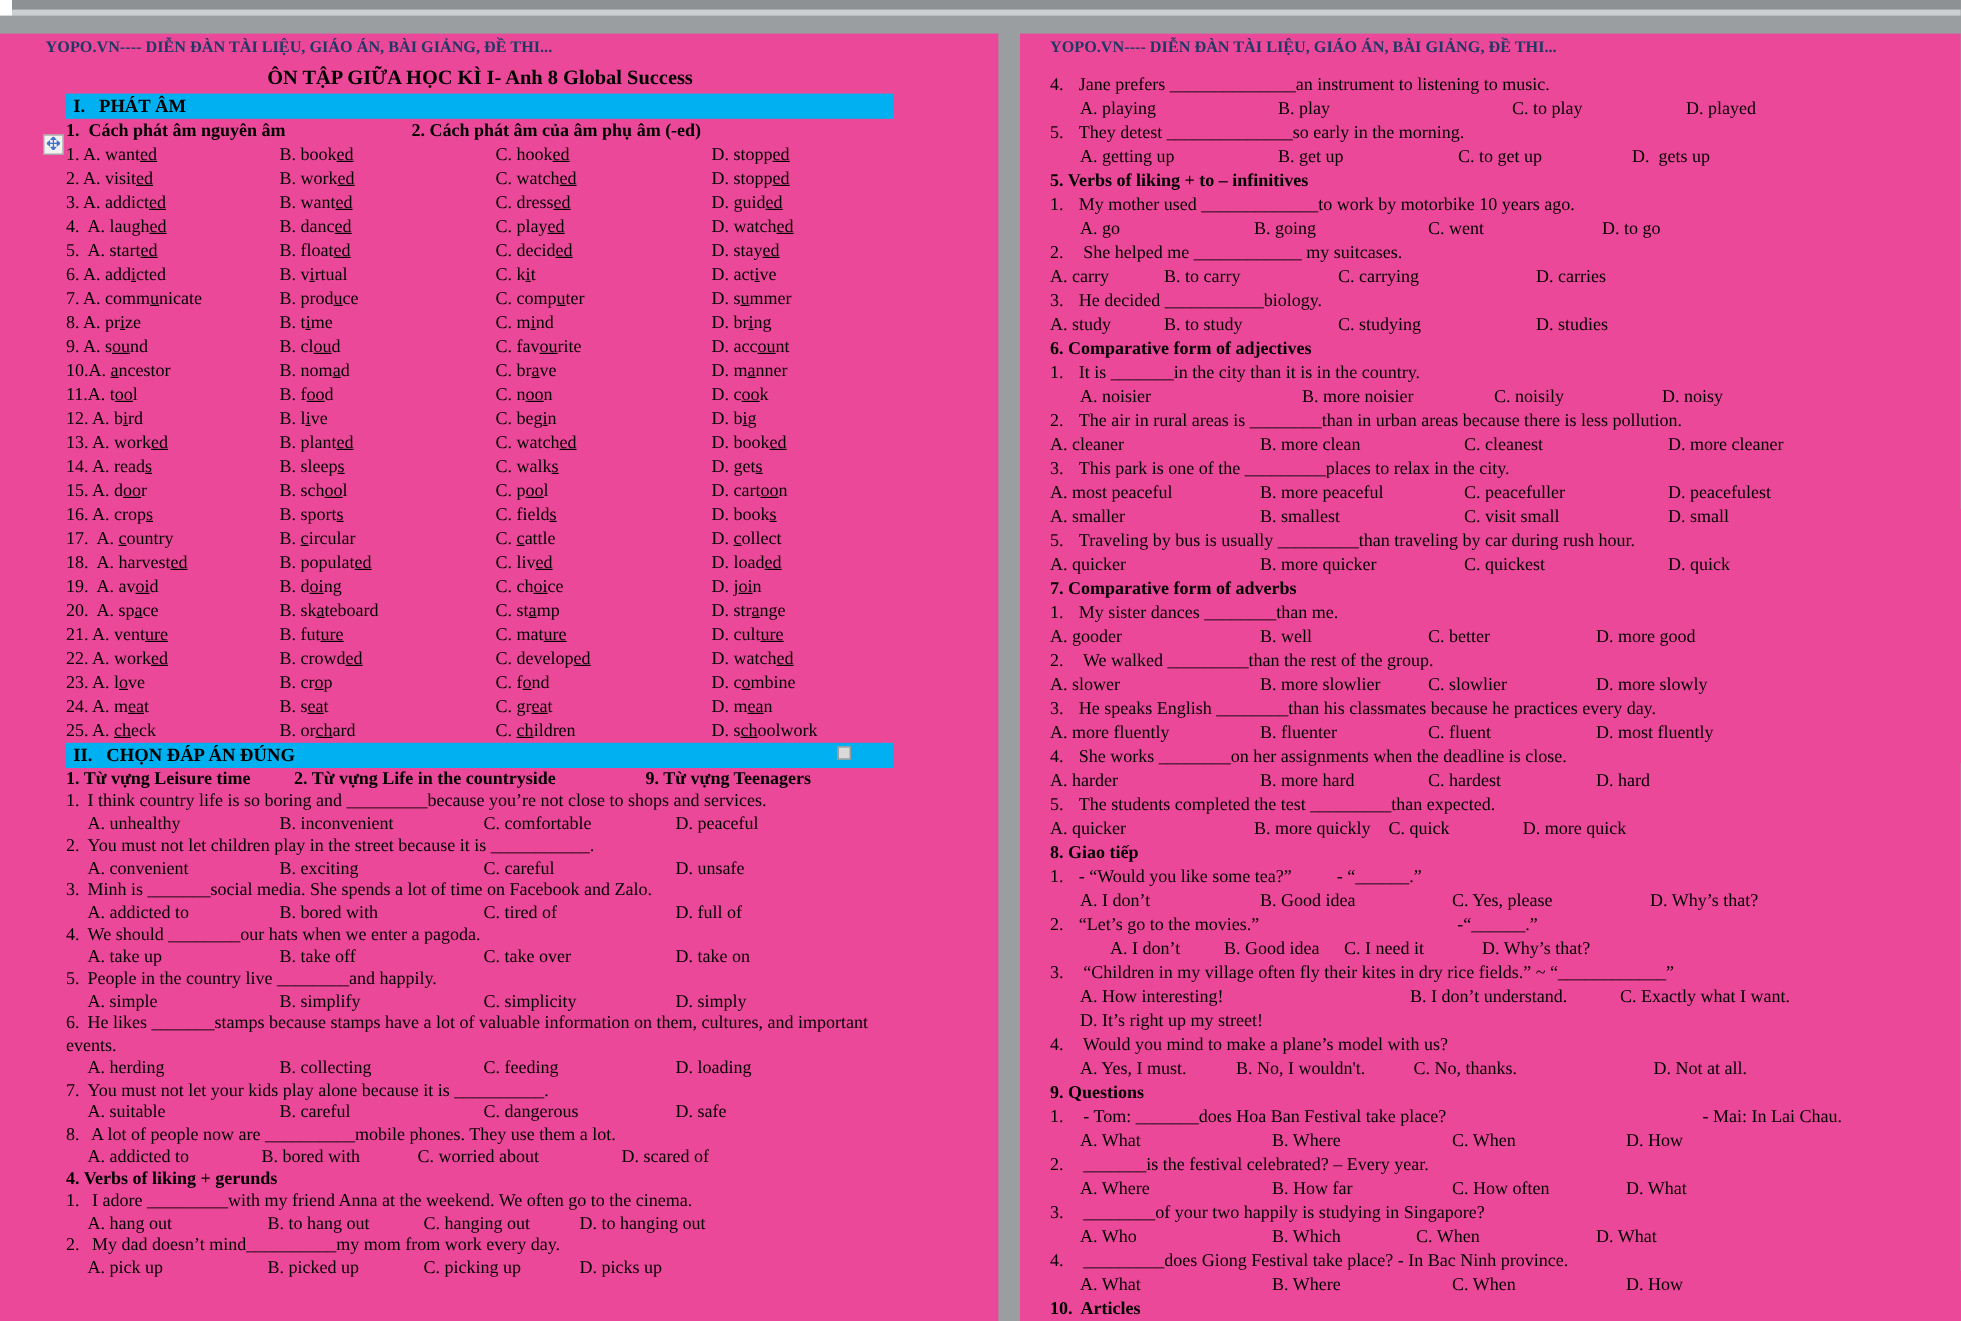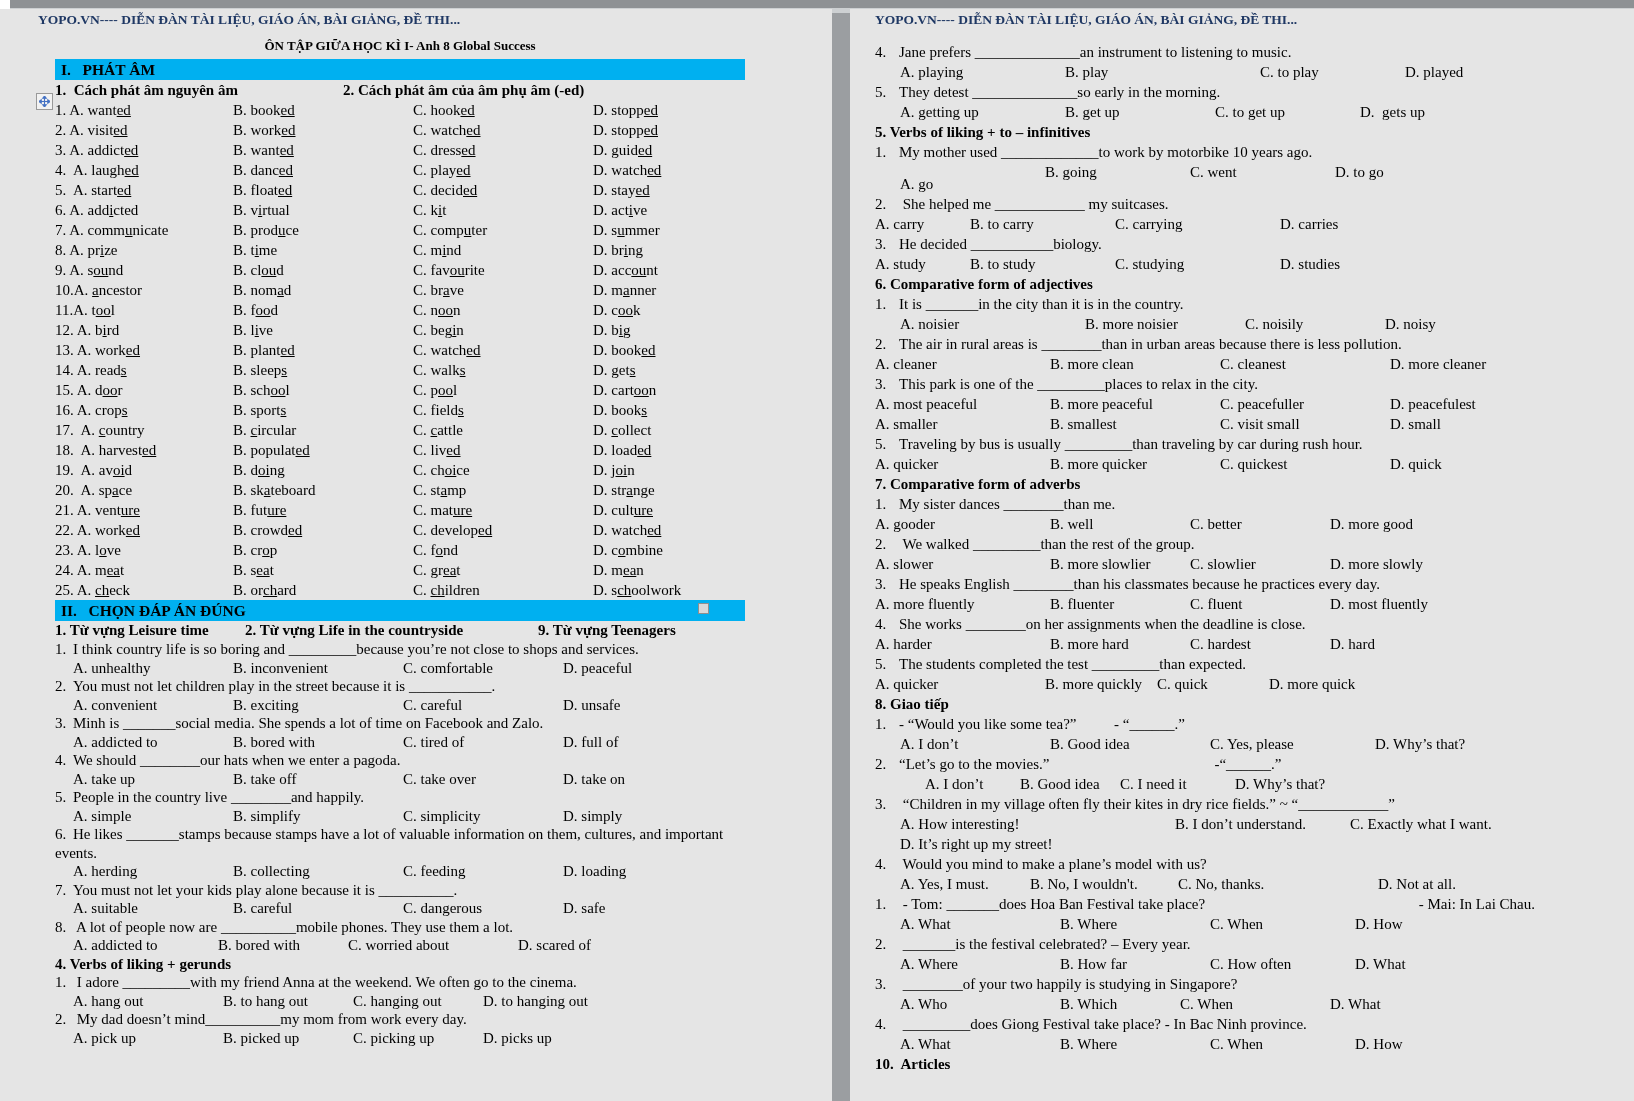--- a/index.html
+++ b/index.html
@@ -1,28 +1,28 @@
 <!DOCTYPE html>
 <html><head>
 <meta charset="utf-8">
 <style>
   html,body{margin:0;padding:0;}
   body{width:1634px;height:1101px;position:relative;overflow:hidden;
        background:#9B9EA1;font-family:"Liberation Serif","DejaVu Serif",serif;color:#000;}
   .band1{position:absolute;left:10px;right:0;top:0;height:8px;background:#8E9194;}
   .band2{position:absolute;left:10px;right:0;top:8px;height:5px;background:#CDD0D2;}
   .corner{position:absolute;left:0;top:0;width:10px;height:13px;background:#ffffff;}
-  .page{position:absolute;top:9px;bottom:0;background:#e5e5e5;}
+  .page{position:absolute;top:28px;bottom:0;background:#ec4899;}
   #left-page{left:0;width:832px;}
   #right-page{left:850px;width:784px;}
   .lp-content{padding:1px 87px 0 55px;}
   .rp-content{padding:1px 99px 0 25px;}
   .doc-header{font-weight:bold;color:#1F3864;font-size:13.5px;line-height:19px;white-space:pre;}
   #left-page .doc-header{margin-left:-17px;}
-  .doc-title{font-weight:bold;font-size:13px;line-height:22px;text-align:center;margin:6px 0 2px 0;}
+  .doc-title{font-weight:bold;font-size:17px;line-height:22px;text-align:center;margin:6px 0 2px 0;}
   .secbar{background:#00B0F0;height:21px;line-height:21px;font-weight:bold;font-size:15.5px;
           white-space:pre;padding-left:6px;width:684px;}
   .subrow1{display:flex;height:20px;line-height:20px;font-weight:bold;font-size:15px;white-space:pre;}
   .subrow1 .sa{width:288px;}
   .subrow2{display:flex;height:19px;line-height:19px;font-weight:bold;font-size:15px;white-space:pre;}
   .subrow2 .sa{width:190px;} .subrow2 .sb{width:293px;}
   .prow{display:flex;height:20px;line-height:20px;font-size:15px;}
   .prow span{white-space:pre;}
   .pc0{width:178px;} .pc1{width:180px;} .pc2{width:180px;} .pc3{flex:1;}
   .lp2{font-size:15px;line-height:18.5px;}
@@ -323,21 +323,21 @@
         <div class="qline"><span class="qnum">5.</span><span class="qtext">They detest ______________so early in the morning.</span></div>
         <div class="opts ind1">
           <span class="opt" style="width: 165px;">A. getting up</span>
           <span class="opt" style="width: 150px;">B. get up</span>
           <span class="opt" style="width: 145px;">C. to get up</span>
           <span class="opt">D.  gets up</span>
         </div>
         <div class="bhead">5. Verbs of liking + to – infinitives</div>
         <div class="qline"><span class="qnum">1.</span><span class="qtext">My mother used _____________to work by motorbike 10 years ago.</span></div>
         <div class="opts ind1">
-          <span class="opt" style="width: 145px; margin-top: 12px;">A. go</span>
+          <span class="opt" style="width: 145px;">A. go</span>
           <span class="opt" style="width: 145px;">B. going</span>
           <span class="opt" style="width: 145px;">C. went</span>
           <span class="opt">D. to go</span>
         </div>
         <div class="qline"><span class="qnum">2.</span><span class="qtext"> She helped me ____________ my suitcases.</span></div>
         <div class="opts ind0">
           <span class="opt" style="width: 95px;">A. carry</span>
           <span class="opt" style="width: 145px;">B. to carry</span>
           <span class="opt" style="width: 165px;">C. carrying</span>
           <span class="opt">D. carries</span>
@@ -444,20 +444,21 @@
         <div class="opts ind1">
           <span class="opt">D. It’s right up my street!</span>
         </div>
         <div class="qline"><span class="qnum">4.</span><span class="qtext"> Would you mind to make a plane’s model with us?</span></div>
         <div class="opts ind1">
           <span class="opt" style="width: 130px;">A. Yes, I must.</span>
           <span class="opt" style="width: 148px;">B. No, I wouldn't.</span>
           <span class="opt" style="width: 200px;">C. No, thanks.</span>
           <span class="opt">D. Not at all.</span>
         </div>
+        <div class="bhead">9. Questions</div>
         <div class="qline"><span class="qright">- Mai: In Lai Chau.</span><span class="qnum">1.</span><span class="qtext"> - Tom: _______does Hoa Ban Festival take place?</span></div>
         <div class="opts ind1">
           <span class="opt" style="width: 160px;">A. What</span>
           <span class="opt" style="width: 150px;">B. Where</span>
           <span class="opt" style="width: 145px;">C. When</span>
           <span class="opt">D. How</span>
         </div>
         <div class="qline"><span class="qnum">2.</span><span class="qtext"> _______is the festival celebrated? – Every year.</span></div>
         <div class="opts ind1">
           <span class="opt" style="width: 160px;">A. Where</span>

